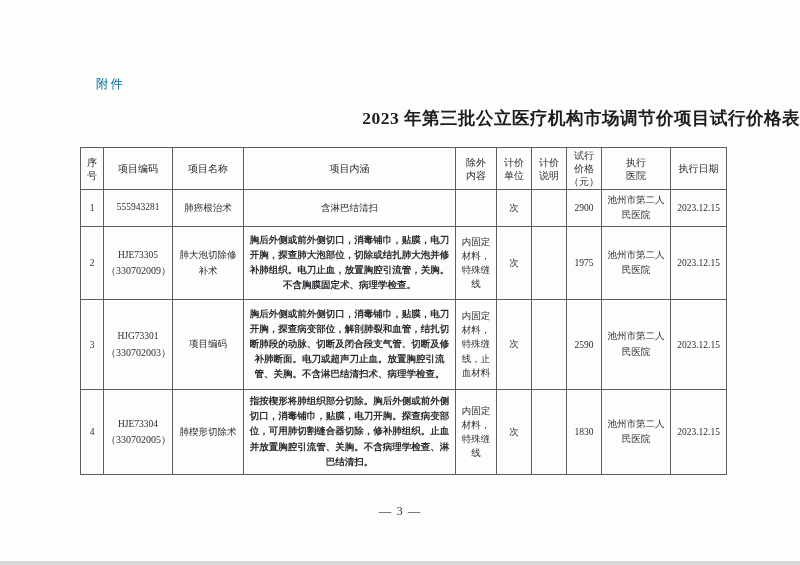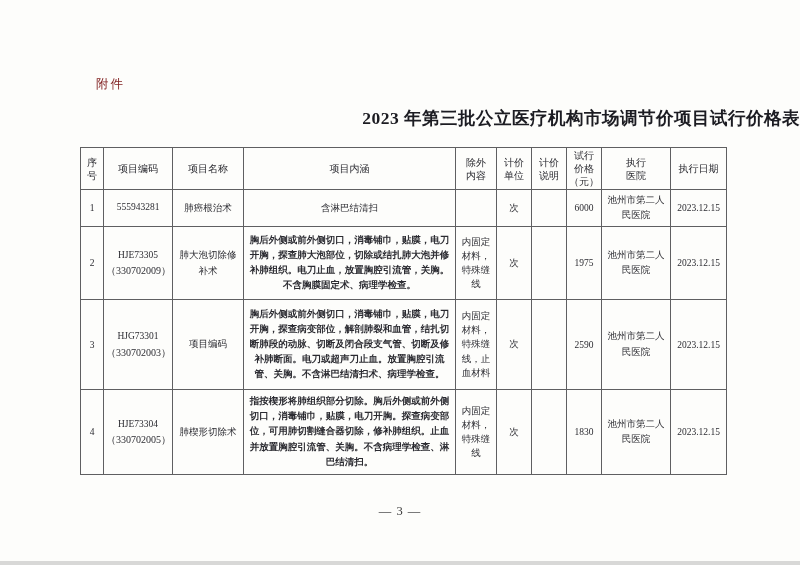--- a/index.html
+++ b/index.html
@@ -7,21 +7,21 @@
     width:800px; height:565px; overflow:hidden;
     background:#efefed;
     font-family:"Liberation Serif","DejaVu Serif",serif;
   }
   .page {
     position:relative; width:800px; height:565px;
     background:#fdfdfb; color:#26262b;
   }
   .attachment {
     position:absolute; left:96px; top:76px;
-    font-size:12.5px; letter-spacing:2px; color:#7f1d1d;
+    font-size:12.5px; letter-spacing:2px; color:#0369a1;
   }
   .doc-title {
     position:absolute; left:0; top:106px; width:100%; margin:0;
     text-align:right; font-size:17.5px; font-weight:bold;
     color:#1c1c22; letter-spacing:0.5px;
   }
   table.price-table {
     position:absolute; left:80px; top:147px; width:646px;
     border-collapse:collapse; table-layout:fixed;
     font-size:9.5px; color:#2b2b31;
@@ -103,21 +103,21 @@
         <td>1</td>
         <td>
           <span class="code-line">555943281</span>
           <span class="code-alt"></span>
         </td>
         <td class="name-cell">肺癌根治术</td>
         <td>含淋巴结清扫</td>
         <td class="excluded-cell"></td>
         <td>次</td>
         <td></td>
-        <td>6000</td>
+        <td>2900</td>
         <td class="hospital-cell">池州市第二人民医院</td>
         <td>2023.12.15</td>
       </tr>
       <tr class="row-2">
         <td>2</td>
         <td>
           <span class="code-line">HJE73305</span>
           <span class="code-alt">（330702009）</span>
         </td>
         <td class="name-cell">肺大泡切除修补术</td>

